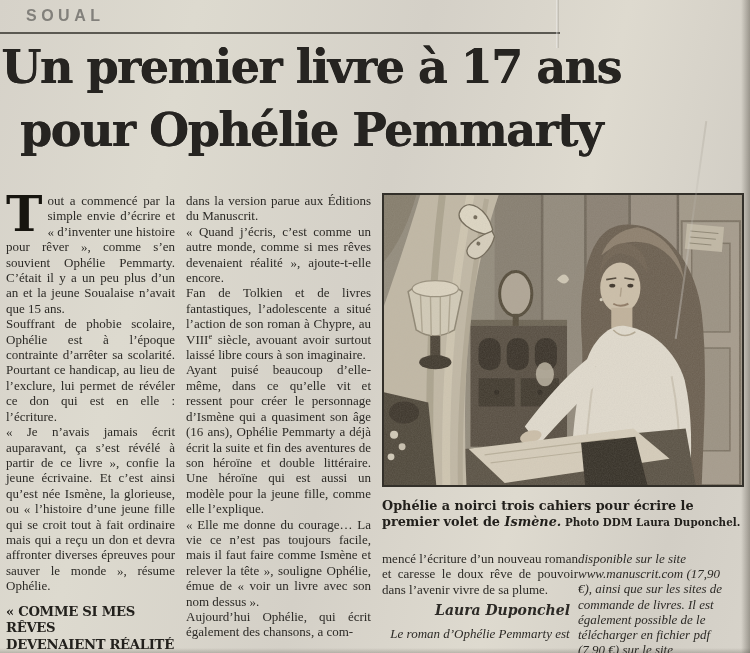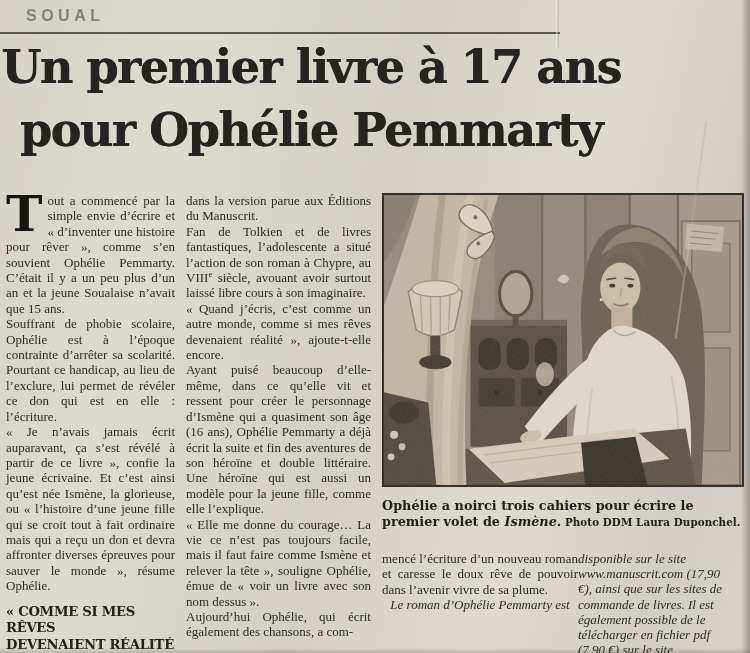--- a/index.html
+++ b/index.html
@@ -80,22 +80,22 @@
       <p>« Je n’avais jamais écrit auparavant, ça s’est révélé à partir de ce livre », confie la jeune écrivaine. Et c’est ainsi qu’est née Ismène, la glorieuse, ou « l’histoire d’une jeune fille qui se croit tout à fait ordinaire mais qui a reçu un don et devra affronter diverses épreuves pour sauver le monde », résume Ophélie.</p>
       <div class="subhead">
         <div>« COMME SI MES RÊVES</div>
         <div>DEVENAIENT RÉALITÉ »</div>
       </div>
 
     </div>
 
     <div class="colB">
       <p>dans la version parue aux Éditions du Manuscrit.</p>
+      <p>« Quand j’écris, c’est comme un autre monde, comme si mes rêves devenaient réalité », ajoute-t-elle encore.</p>
       <p><span>Fan de Tolkien et de livres fantastiques, l’adolescente a situé l’action de son roman à Chypre, au VIII</span><sup>e</sup><span> siècle, avouant avoir surtout laissé libre cours à son imaginaire.</span></p>
-      <p>« Quand j’écris, c’est comme un autre monde, comme si mes rêves devenaient réalité », ajoute-t-elle encore.</p>
       <p>Ayant puisé beaucoup d’elle-même, dans ce qu’elle vit et ressent pour créer le personnage d’Ismène qui a quasiment son âge (16 ans), Ophélie Pemmarty a déjà écrit la suite et fin des aventures de son héroïne et double littéraire. Une héroïne qui est aussi un modèle pour la jeune fille, comme elle l’explique.</p>
       <p>« Elle me donne du courage… La vie ce n’est pas toujours facile, mais il faut faire comme Ismène et relever la tête », souligne Ophélie, émue de « voir un livre avec son nom dessus ».</p>
       <p>Aujourd’hui Ophélie, qui écrit également des chansons, a com-</p>
     </div>
 
     <div class="rightzone">
 
       <div class="photo-frame">
         <svg viewBox="0 0 356 288" preserveAspectRatio="none">
           <defs>
@@ -198,20 +198,21 @@
           <rect width="356" height="288" fill="#8a6f4a" opacity="0.07"></rect>
           <rect width="356" height="288" filter="url(#grain)" opacity="0.5"></rect>
         </svg>
       </div>
 
       <div class="caption"><span>Ophélie a noirci trois cahiers pour écrire le premier volet de </span><span class="work">Ismène.</span><span class="credit"> Photo DDM Laura Duponchel.</span></div>
 
       <div class="subcols">
         <div class="colC">
           <p>mencé l’écriture d’un nouveau roman et caresse le doux rêve de pouvoir dans l’avenir vivre de sa plume.</p>
+          <div class="byline">Laura Duponchel</div>
           <p class="note ital">Le roman d’Ophélie Pemmarty est</p>
         </div>
         <div class="colD">
           <p>disponible sur le site www.manuscrit.com (17,90 €), ainsi que sur les sites de commande de livres. Il est également possible de le télécharger en fichier pdf (7,90 €) sur le site précédemment cité.</p>
 
         </div>
       </div>
 
     </div>
   </div>

